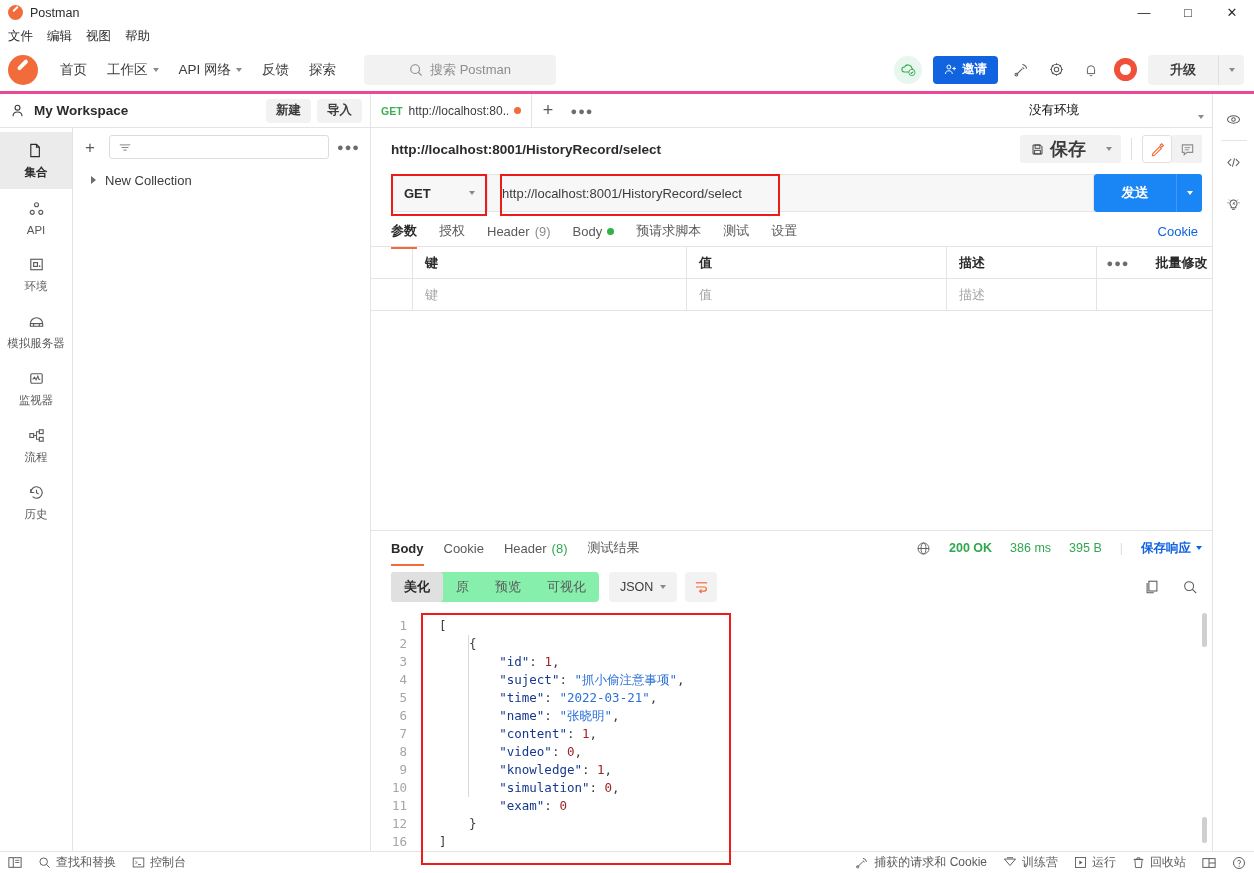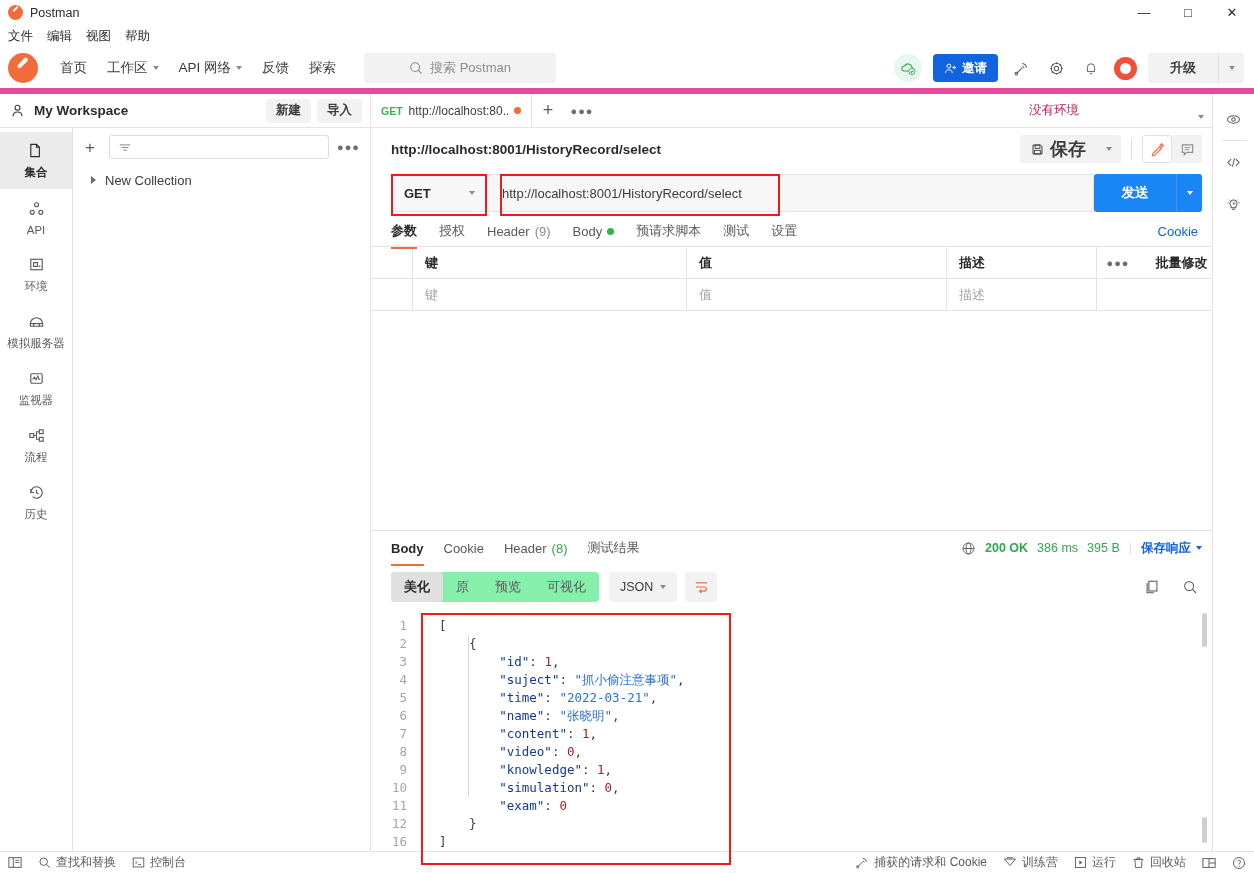--- a/index.html
+++ b/index.html
@@ -20,21 +20,21 @@
   .tb-title { font-size: 12.5px; color: #2b2b2b; }
   .tb-ctrls { margin-left: auto; display: flex; }
   .tb-btn { width: 44px; height: 25px; display: flex; align-items: center; justify-content: center; color: #2b2b2b; }
   .tb-btn span { font-size: 13px; line-height: 1; }
 
   
   .menubar { height: 23px; display: flex; align-items: center; padding-left: 8px; gap: 14px; flex: none; }
   .menubar div { font-size: 12.5px; color: #2b2b2b; }
 
   
-  .toolbar { height: 46px; display: flex; align-items: center; border-bottom: 6px solid #ec4899; flex: none; padding: 0 10px 0 8px; }
+  .toolbar { height: 46px; display: flex; align-items: center; border-bottom: 3px solid #ec4899; flex: none; padding: 0 10px 0 8px; }
   .pm-logo { width: 30px; height: 30px; border-radius: 50%; background: #f26b3a; position: relative; flex: none; }
   .pm-logo:after { content: ""; position: absolute; left: 8px; top: 8px; width: 13px; height: 3.5px; background: #fff; transform: rotate(-45deg); border-radius: 2px; }
   .nav { display: flex; align-items: center; gap: 20px; margin-left: 22px; }
   .nav-item { display: flex; align-items: center; gap: 5px; font-size: 13.5px; color: #3c3c3c; }
   .caret { width: 0; height: 0; border-left: 3.5px solid transparent; border-right: 3.5px solid transparent; border-top: 4px solid #8a8a8a; display: inline-block; }
   .searchbox { margin-left: 28px; width: 192px; height: 30px; background: #f2f2f2; border-radius: 4px; display: flex; align-items: center; justify-content: center; gap: 7px; }
   .searchbox .ph { color: #8d8d8d; font-size: 13px; }
   .tb-right { margin-left: auto; display: flex; align-items: center; gap: 11px; }
   .cloud-ok { width: 28px; height: 28px; border-radius: 50%; background: #e7f7ee; display: flex; align-items: center; justify-content: center; }
   .invite-btn { height: 28px; background: #1263e0; color: #fff; border-radius: 4px; display: flex; align-items: center; gap: 5px; padding: 0 11px; font-size: 12.5px; font-weight: bold; }
@@ -70,21 +70,21 @@
   
   .rightpane { flex: 1; display: flex; flex-direction: column; min-width: 0; }
   .tabsrow { height: 34px; display: flex; align-items: stretch; border-bottom: 1px solid #e4e4e4; flex: none; }
   .req-tab { width: 161px; display: flex; align-items: center; gap: 6px; padding: 0 10px; border-right: 1px solid #e4e4e4; font-size: 12px; }
   .req-tab .m { color: #3caf50; font-size: 10.5px; font-weight: bold; }
   .req-tab .u { color: #3c3c3c; overflow: hidden; white-space: nowrap; }
   .req-tab .dot { width: 7px; height: 7px; border-radius: 50%; background: #f26b3a; margin-left: auto; flex: none; }
   .tab-add { width: 32px; display: flex; align-items: center; justify-content: center; font-size: 18px; color: #5a5a5a; }
   .tab-dots { width: 36px; display: flex; align-items: center; justify-content: center; }
   .env-area { margin-left: auto; display: flex; align-items: center; gap: 4px; padding-right: 8px; }
-  .env-sel { width: 175px; font-size: 12.5px; color: #be185d; display: flex; align-items: flex-end; }
+  .env-sel { width: 175px; font-size: 12.5px; color: #000000; display: flex; align-items: flex-end; }
   .env-sel .cv { margin-left: auto; }
 
   .urlhead { height: 42px; display: flex; align-items: center; padding: 0 10px 0 20px; flex: none; }
   .urlhead .t { font-size: 13.5px; color: #2b2b2b; font-weight: bold; }
   .urlhead-right { margin-left: auto; display: flex; align-items: center; gap: 0; }
   .save-btn { height: 28px; background: #f2f2f2; border-radius: 3px 0 0 3px; display: flex; align-items: center; gap: 6px; padding: 0 11px; font-size: 18px; font-weight: bold; color: #3c3c3c; }
   .save-caret { height: 28px; width: 24px; background: #f2f2f2; border-radius: 0 3px 3px 0; display: flex; align-items: center; justify-content: center; }
   .vsep { width: 1px; height: 22px; background: #e0e0e0; margin: 0 10px; }
   .sqbtn { width: 30px; height: 28px; background: #f2f2f2; display: flex; align-items: center; justify-content: center; }
   .sqbtn.on { background: #fff; border: 1px solid #e0e0e0; border-radius: 3px; }
@@ -117,21 +117,21 @@
   .pcell.c4 { width: 42px; justify-content: center; padding: 0; border-right: none; }
   .pcell.c5 { flex: 1; justify-content: center; border-right: none; color: #2b2b2b; font-weight: bold; }
   .head .pcell { font-weight: bold; color: #2b2b2b; }
   .ph-txt { color: #a5a5a5; }
 
   .spacer { flex: 1; }
 
   
   .resp { border-top: 1px solid #e4e4e4; display: flex; flex-direction: column; flex: none; }
   .resp-tabs { height: 34px; display: flex; align-items: center; padding: 0 10px 0 20px; gap: 20px; flex: none; }
-  .resp-right { margin-left: auto; display: flex; align-items: center; gap: 9px; font-size: 12.5px; }
+  .resp-right { margin-left: auto; display: flex; align-items: center; gap: 18px; font-size: 12.5px; }
   .st-ok { color: #2fa84f; font-weight: bold; }
   .st-v { color: #2fa84f; }
   .save-resp { color: #1263e0; font-weight: bold; display: flex; align-items: center; gap: 5px; }
 
   .view-row { height: 44px; display: flex; align-items: center; padding: 0 14px 0 20px; gap: 0; flex: none; }
   .seg { display: flex; background: #86efac; border-radius: 4px; height: 30px; align-items: center; }
   .seg div { padding: 0 13px; height: 30px; display: flex; align-items: center; font-size: 13px; color: #5a5a5a; }
   .seg div.on { background: #e0e0e0; border-radius: 4px; color: #2b2b2b; font-weight: bold; }
   .fmt { margin-left: 10px; height: 30px; background: #f2f2f2; border-radius: 4px; display: flex; align-items: center; gap: 7px; padding: 0 11px; font-size: 12.5px; color: #3c3c3c; }
   .wrapbtn { margin-left: 8px; width: 32px; height: 30px; background: #f2f2f2; border-radius: 4px; display: flex; align-items: center; justify-content: center; }

